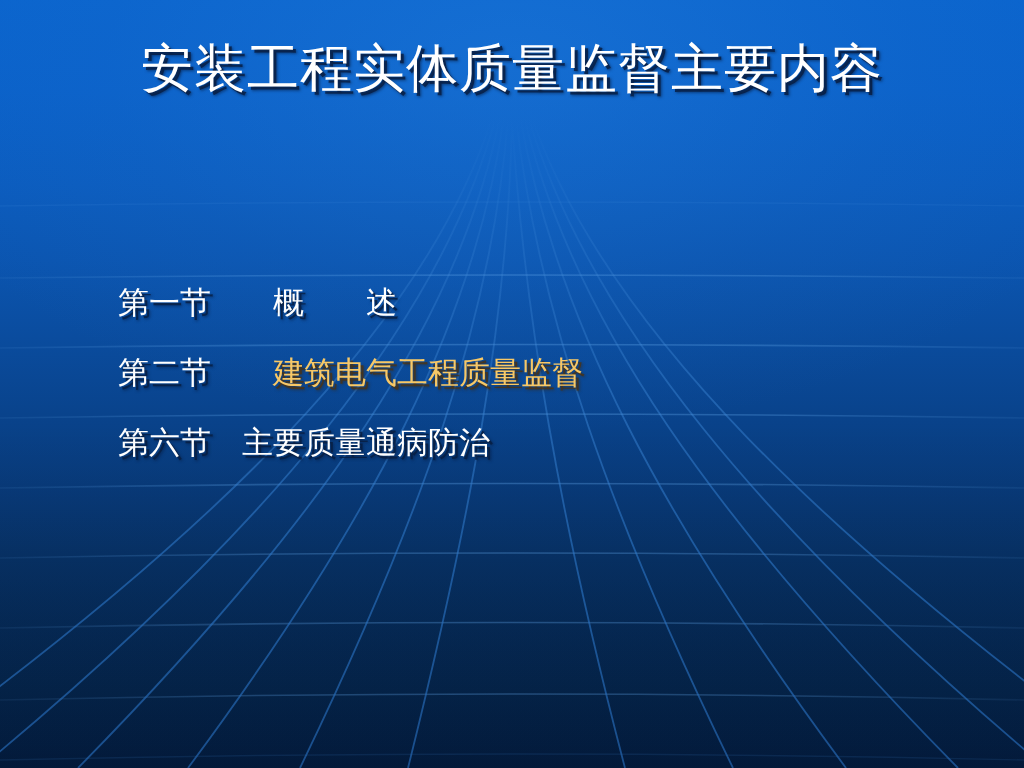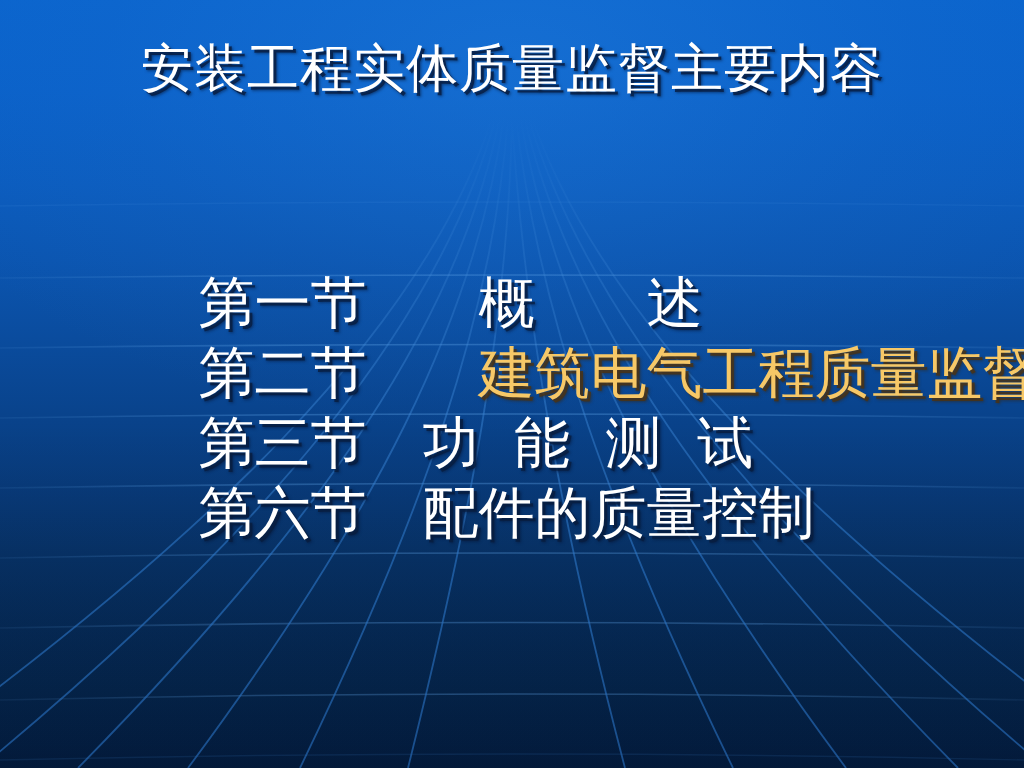--- a/index.html
+++ b/index.html
@@ -76,27 +76,28 @@
   }
   .body-list {
     position: absolute;
     left: 56px;
     top: 198px;
     width: 950px;
   }
   .line {
     height: 70px;
     line-height: 70px;
-    font-size: 56px;
+    font-size: 31px;
     font-weight: 400;
     color: #ffffff;
     white-space: pre;
     text-shadow:
        3px 3px 0 rgba(8,28,62,0.78),
        4px 4px 3px rgba(5,18,45,0.50);
+    font-family: Liberation Serif, serif;
   }
   .line .sec { color: #ffffff; }
   .line.highlight .body-text {
     color: #f7c867;
     text-shadow:
        3px 3px 0 rgba(82,50,8,0.72),
        4px 4px 3px rgba(60,36,6,0.50);
     margin-top: 10px;
   }
 </style>
@@ -163,25 +164,22 @@
     <div class="body-list">
 
       <div class="line">
         <span class="sec">第一节</span><span class="gap">　　</span><span class="body-text">概　　述</span>
       </div>
 
       <div class="line highlight">
         <span class="sec">第二节</span><span class="gap">　　</span><span class="body-text">建筑电气工程质量监督</span>
       </div>
 
-      <div class="line">
-        <span class="sec">第三节</span><span class="gap">　</span><span class="body-text">功  能  测  试</span>
-      </div>
 
 
 
       <div class="line">
-        <span class="sec">第六节</span><span class="gap">　</span><span class="body-text">配件的质量控制</span>
+        <span class="sec">第六节</span><span class="gap">　</span><span class="body-text">主要质量通病防治</span>
       </div>
 
     </div>
   </div>
 </div>
 
 </body></html>

